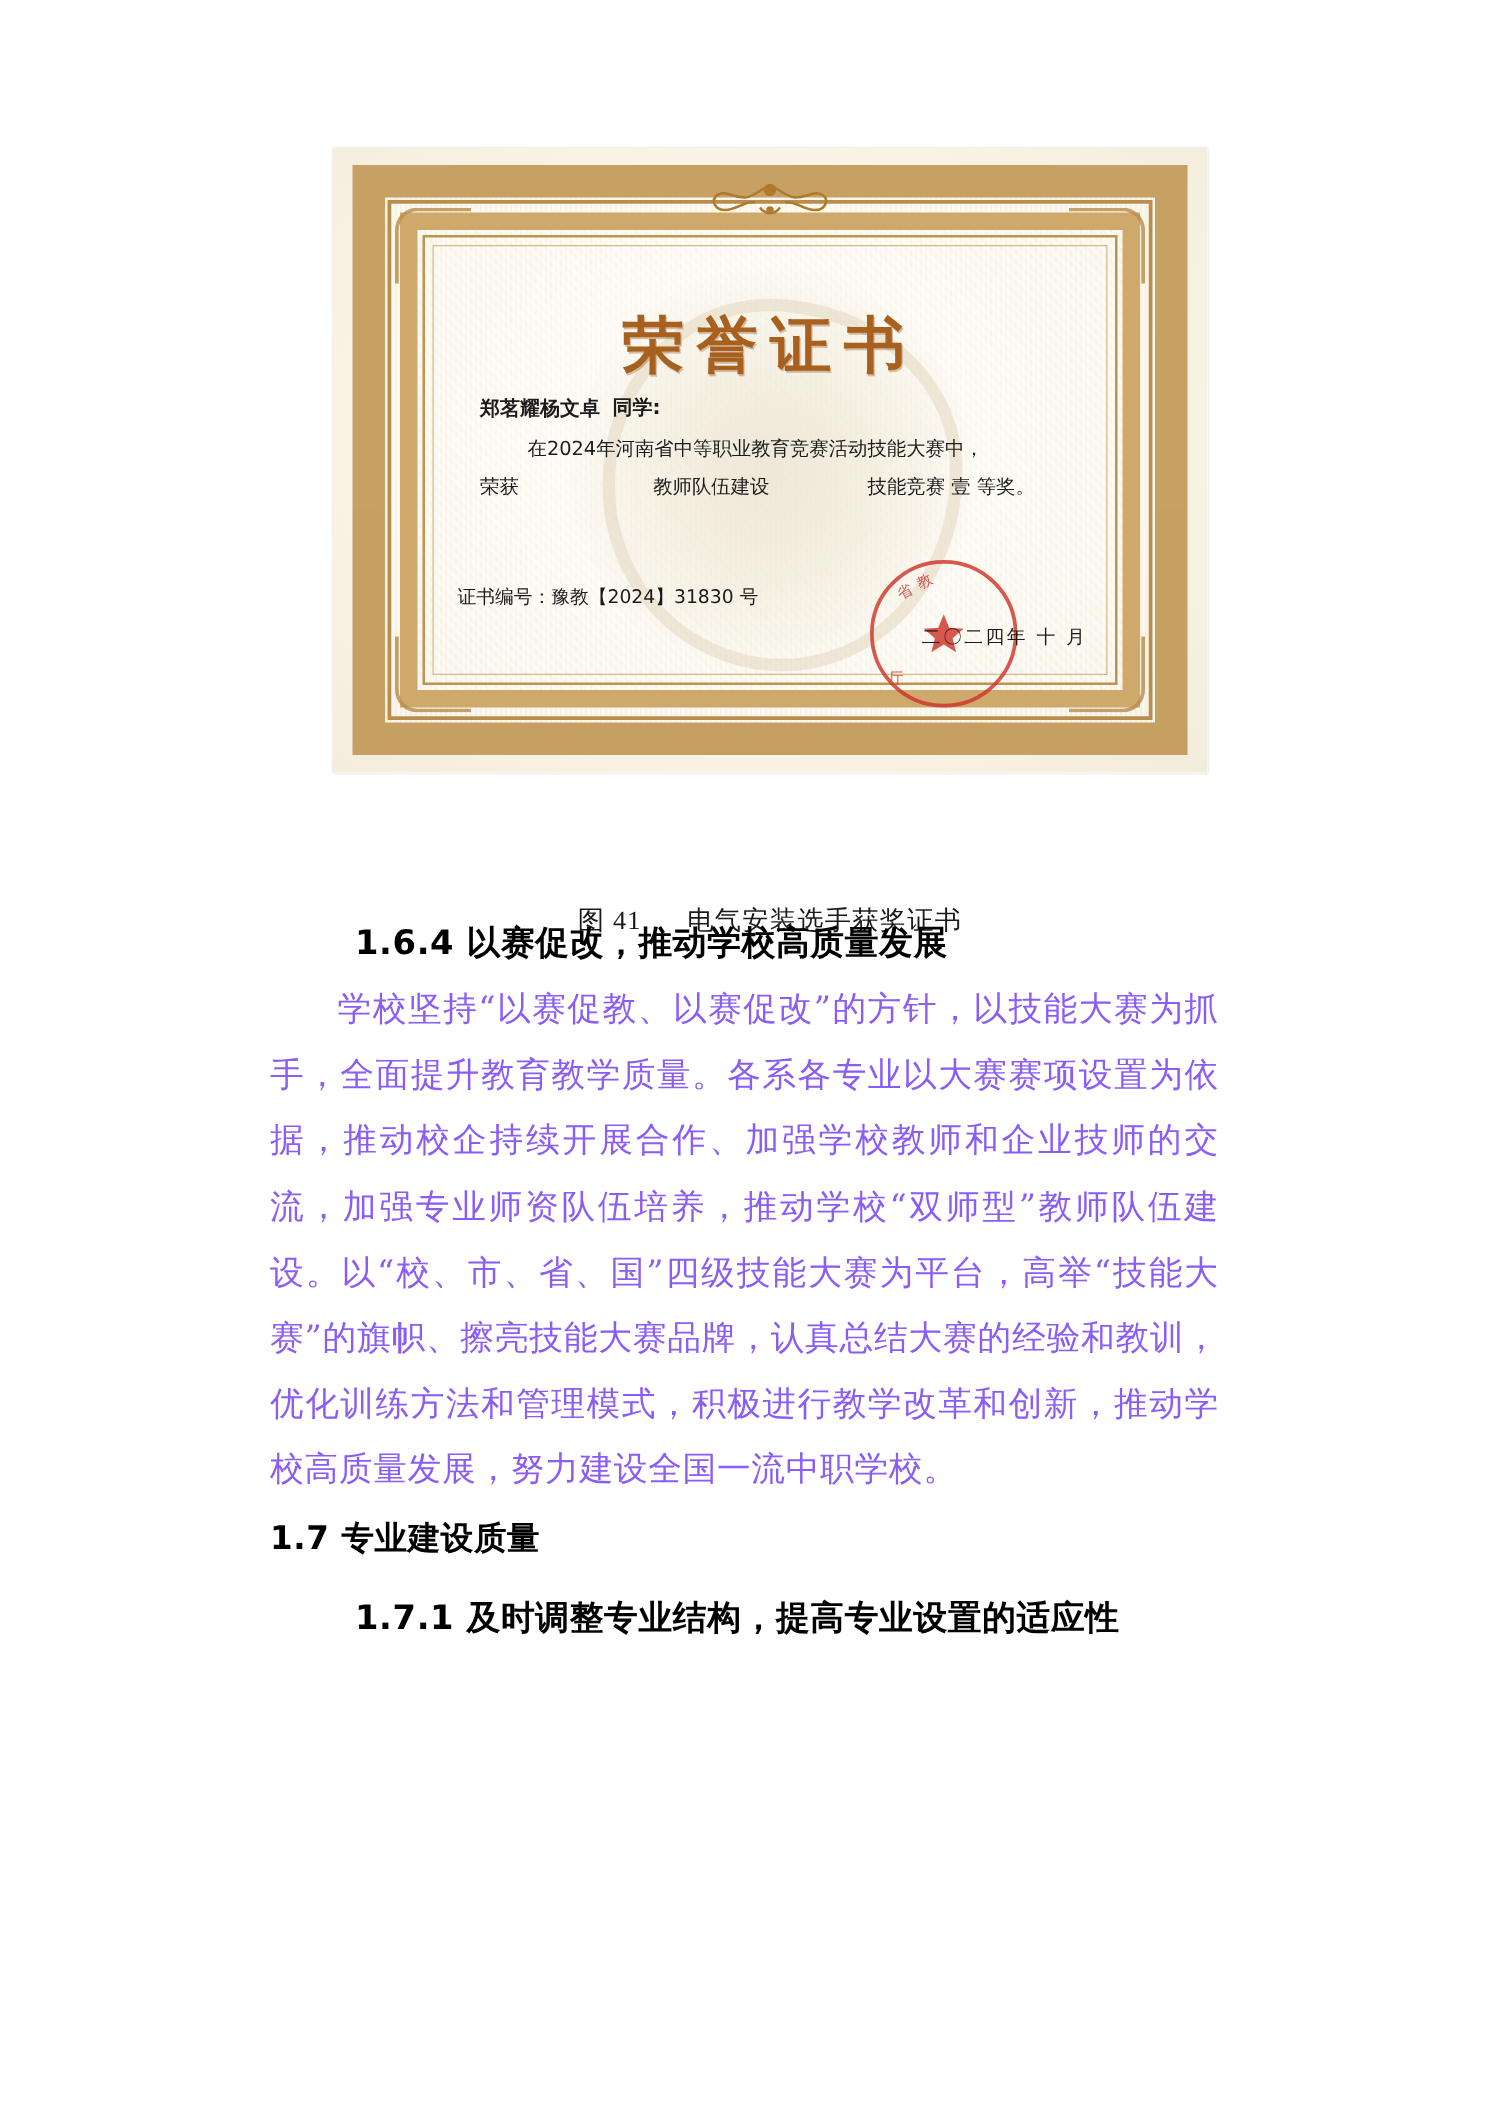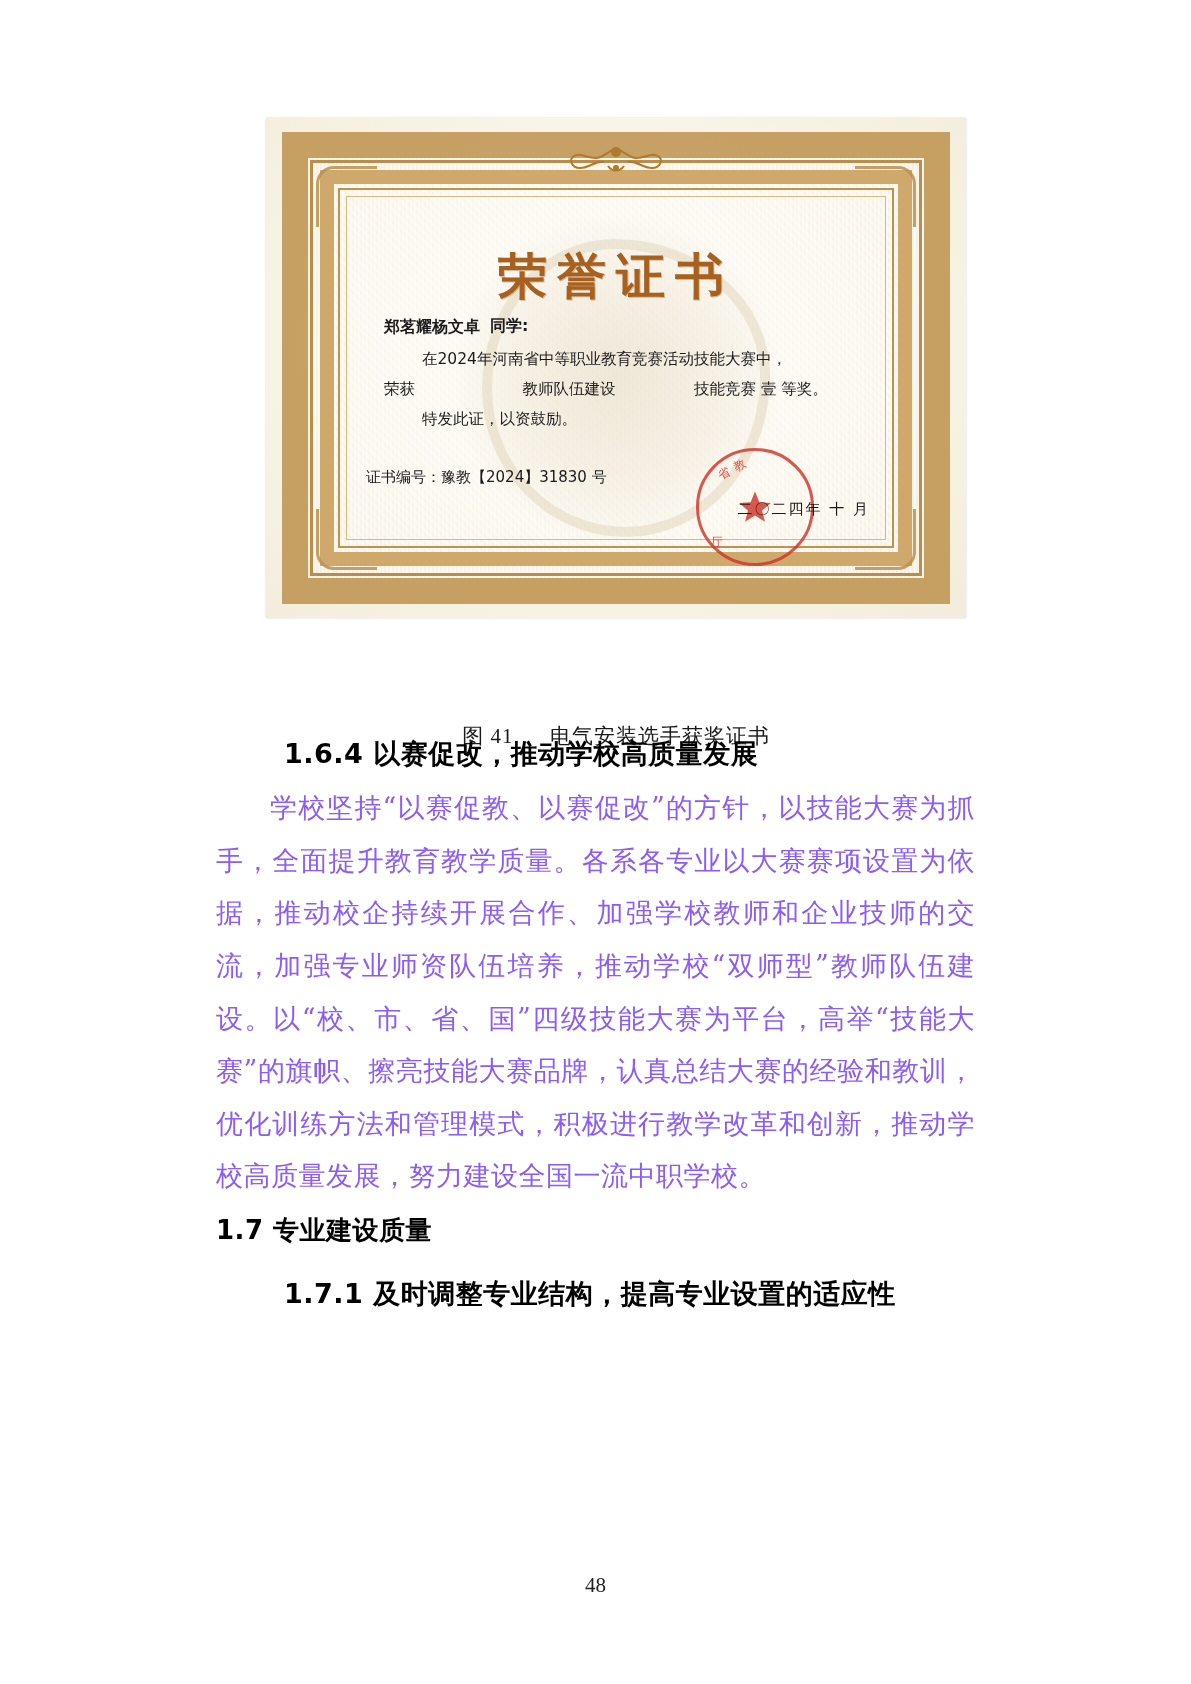--- a/index.html
+++ b/index.html
@@ -328,21 +328,20 @@
         </div>
 
         <div class="line-indent">在2024年河南省中等职业教育竞赛活动技能大赛中，</div>
 
         <div class="award-row">
           <span class="award-label">荣获</span>
           <span class="award-project">教师队伍建设</span>
           <span class="award-tail">技能竞赛 壹 等奖。</span>
         </div>
 
-        <div class="issue-line">特发此证，以资鼓励。</div>
       </div>
 
       <div class="cert-no">
         <span>证书编号：</span><span>豫教【2024】31830 号</span>
       </div>
 
       <div class="seal">
         <div class="seal-text">
           <span style="left:18px; top:10px; transform:rotate(-28deg);">省  教</span>
           <span style="left:12px; bottom:12px;">厅</span>
@@ -363,15 +362,14 @@
     </div>
   </div>
 
   <div class="content">
     <h3 class="heading">1.6.4  以赛促改，推动学校高质量发展</h3>
     <p class="para">学校坚持“以赛促教、以赛促改”的方针，以技能大赛为抓手，全面提升教育教学质量。各系各专业以大赛赛项设置为依据，推动校企持续开展合作、加强学校教师和企业技师的交流，加强专业师资队伍培养，推动学校“双师型”教师队伍建设。以“校、市、省、国”四级技能大赛为平台，高举“技能大赛”的旗帜、擦亮技能大赛品牌，认真总结大赛的经验和教训，优化训练方法和管理模式，积极进行教学改革和创新，推动学校高质量发展，努力建设全国一流中职学校。</p>
     <h3 class="heading lvl2">1.7 专业建设质量</h3>
     <h3 class="heading">1.7.1  及时调整专业结构，提高专业设置的适应性</h3>
   </div>
 
-  <div class="page-number">48</div>
 
 </div>
 
 </body></html>

